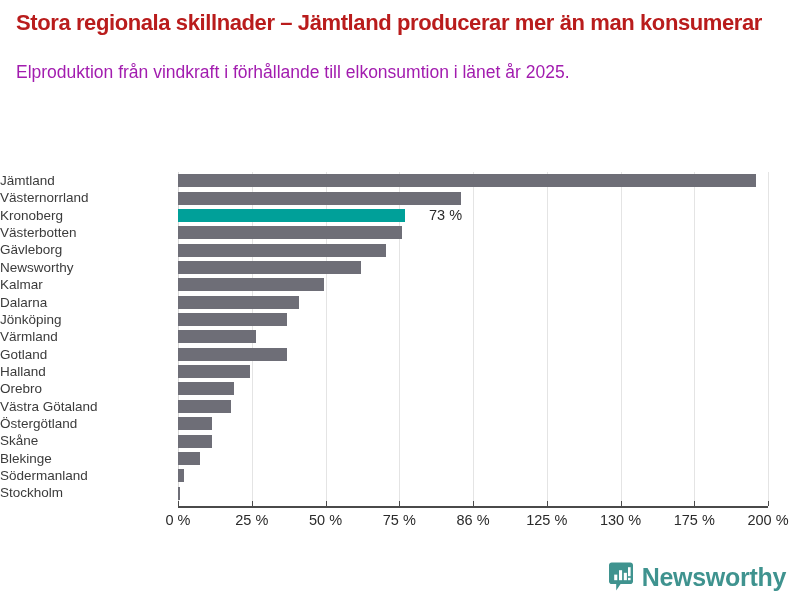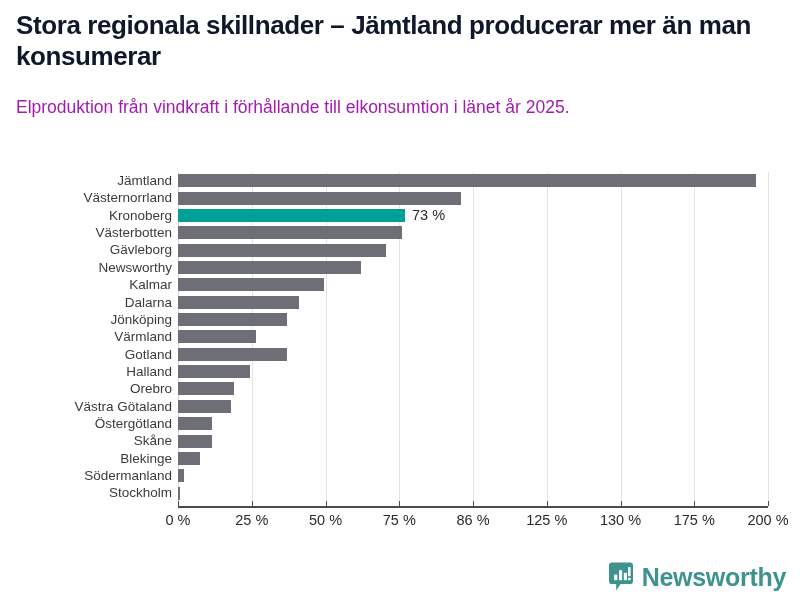--- a/index.html
+++ b/index.html
@@ -10,25 +10,25 @@
     background: #ffffff;
     font-family: "Liberation Sans", sans-serif;
     color: #222222;
     overflow: hidden;
     position: relative;
   }
 
   
   .header { padding: 10px 16px 0 16px; }
   .chart-title {
-    font-size: 26px;
+    font-size: 22px;
     font-weight: bold;
     line-height: 1.18;
     letter-spacing: -0.4px;
-    color: #0f172a;
+    color: #b91c1c;
     margin: 0;
     white-space: pre-line;
   }
   .chart-subtitle {
     font-size: 17.5px;
     font-weight: normal;
     color: #a21caf;
     margin: 26px 0 16px 0;
     line-height: 1.25;
   }
@@ -68,21 +68,20 @@
   .bar-row {
     position: relative;
     height: 17.37px;
     display: flex;
     align-items: center;
   }
   .bar-label {
     position: absolute;
     left: 0;
     width: 172px;
-    text-align: right;
     font-size: 13.5px;
     color: #3b3b3b;
     line-height: 17.37px;
     white-space: nowrap;
     overflow: visible;
   }
   .bar-track {
     position: absolute;
     left: 178px;
     right: 0;
@@ -92,21 +91,21 @@
   }
   .bar {
     height: 13px;
     background: #6e6e77;
     min-width: 1px;
   }
   .bar.highlight { background: #00a099; }
   .bar-value {
     font-size: 14.5px;
     color: #2b2b2b;
-    margin-left: 7px;
+    margin-left: 24px;
     line-height: 13px;
     white-space: nowrap;
   }
 
   
   .x-axis {
     position: absolute;
     left: 178px;
     top: 338px;
     right: 32px;

